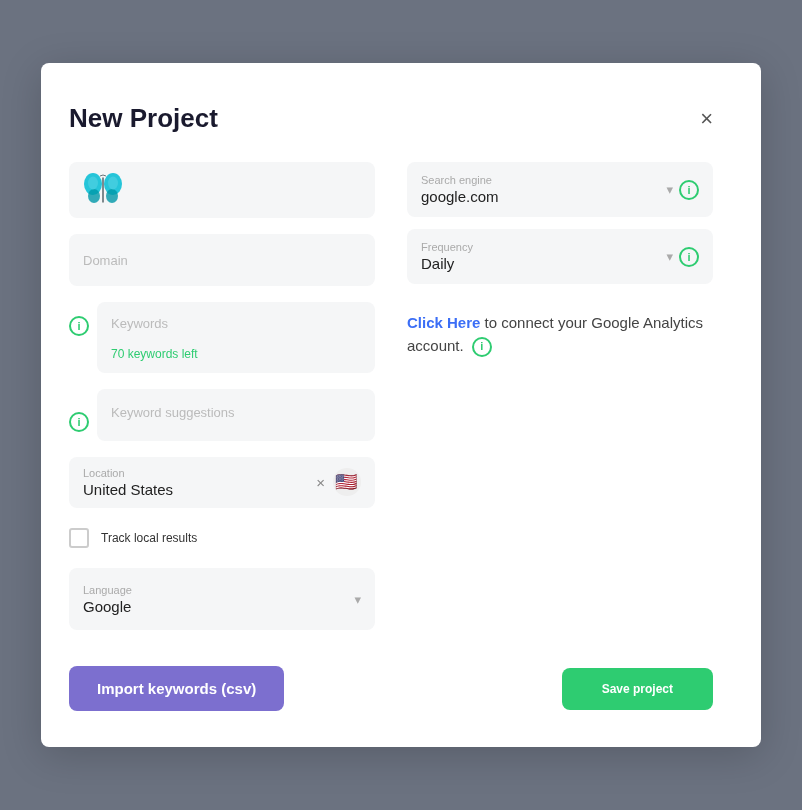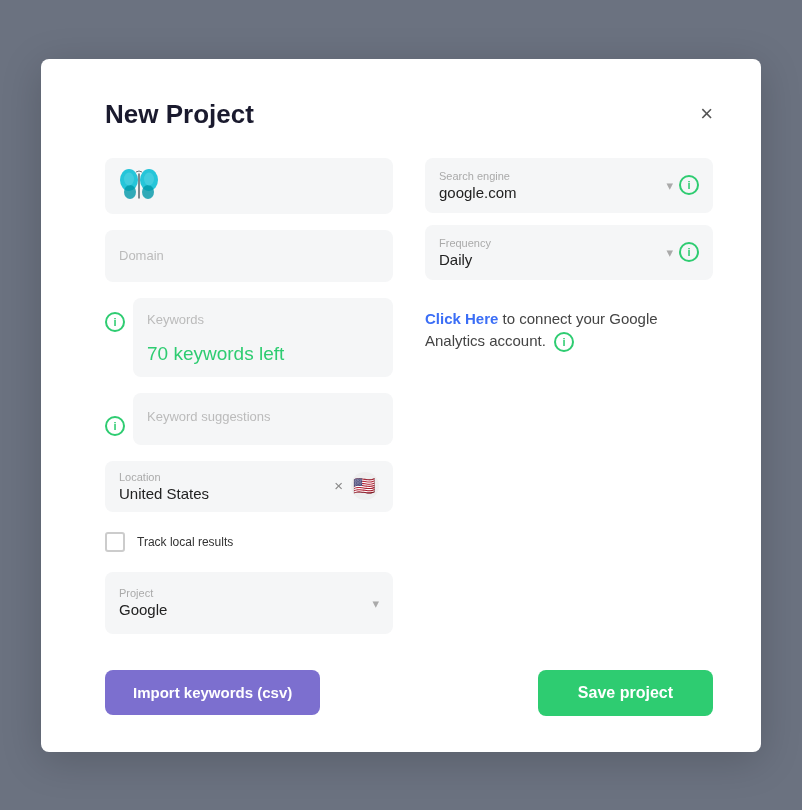--- a/index.html
+++ b/index.html
@@ -9,21 +9,21 @@
       justify-content: center;
       align-items: center;
       min-height: 810px;
       width: 802px;
       font-family: -apple-system, BlinkMacSystemFont, 'Segoe UI', sans-serif;
     }
     .modal {
       background: #fff;
       border-radius: 8px;
       width: 720px;
-      padding: 40px 48px 36px 64px;
+      padding: 40px 48px 36px 28px;
       position: relative;
       box-shadow: 0 8px 40px rgba(0,0,0,0.18);
     }
     .modal-header {
       display: flex;
       justify-content: space-between;
       align-items: center;
       margin-bottom: 28px;
     }
     .modal-title {
@@ -131,21 +131,21 @@
     }
     .keywords-box {
       flex: 1;
       background: #f5f6f7;
       border-radius: 8px;
       padding: 12px 14px;
       min-height: 52px;
     }
     .keywords-count {
       color: #2ecc71;
-      font-size: 19px;
+      font-size: 12px;
       margin-top: 15px;
       font-weight: 500;
     }
     .location-box {
       background: #f5f6f7;
       border-radius: 8px;
       padding: 10px 14px;
       display: flex;
       flex-direction: column;
       justify-content: center;
@@ -253,21 +253,21 @@
       font-size: 15px;
       font-weight: 600;
       cursor: pointer;
     }
     .save-btn {
       background: #2ecc71;
       color: #fff;
       border: none;
       border-radius: 8px;
       padding: 14px 40px;
-      font-size: 16px;
+      font-size: 12px;
       font-weight: 600;
       cursor: pointer;
     }
     .keyword-suggestions-row {
       display: flex;
       align-items: center;
       gap: 8px;
     }
     .suggestions-box {
       flex: 1;
@@ -337,21 +337,21 @@
           </div>
         </div>
       </div>
 
       <div class="track-local-row">
         <div class="checkbox"></div>
         <span class="track-local-label">Track local results</span>
       </div>
 
       <div class="language-box">
-        <span class="field-label">Project</span>
+        <span class="field-label">Language</span>
         <span class="field-value">Google</span>
         <span class="field-dropdown">▾</span>
       </div>
 
     </div>
 
     <div class="right-col">
 
       <div class="field-box">
         <span class="field-label">Search engine</span>

